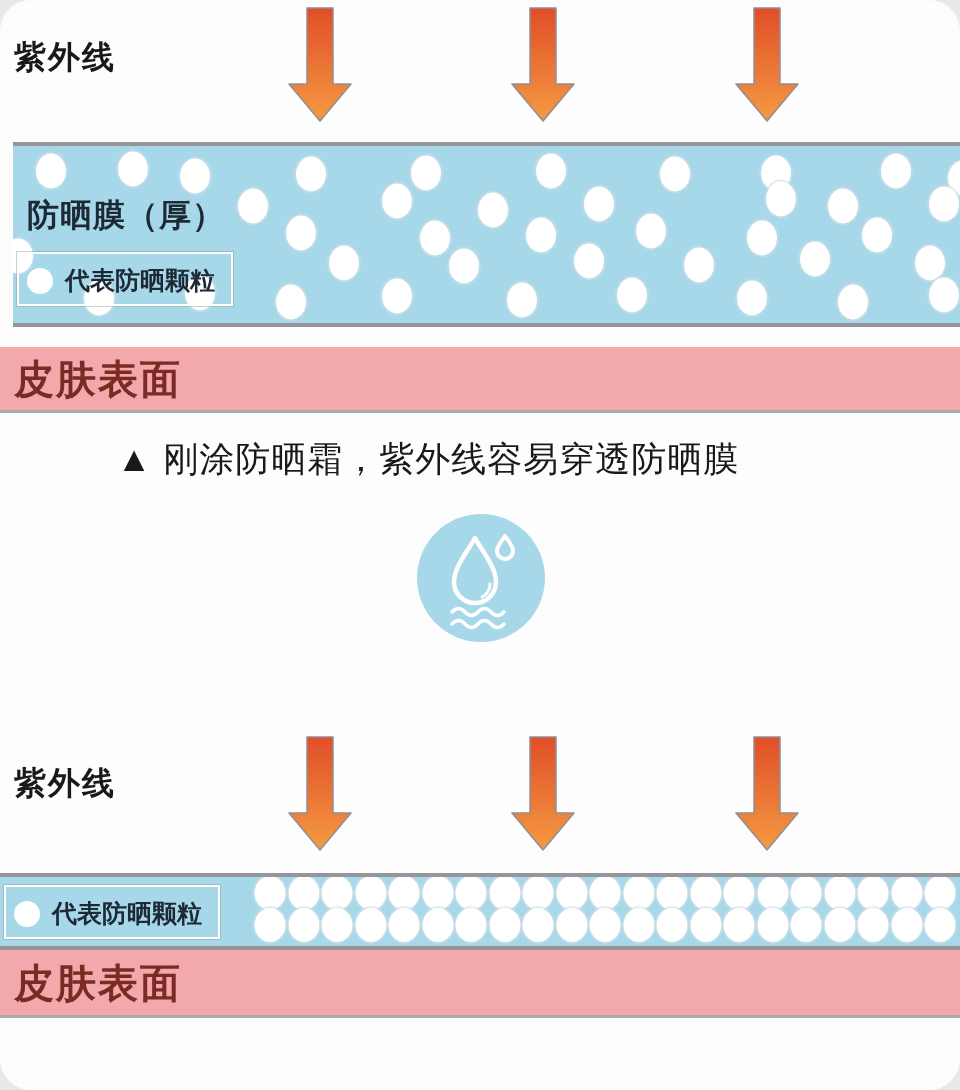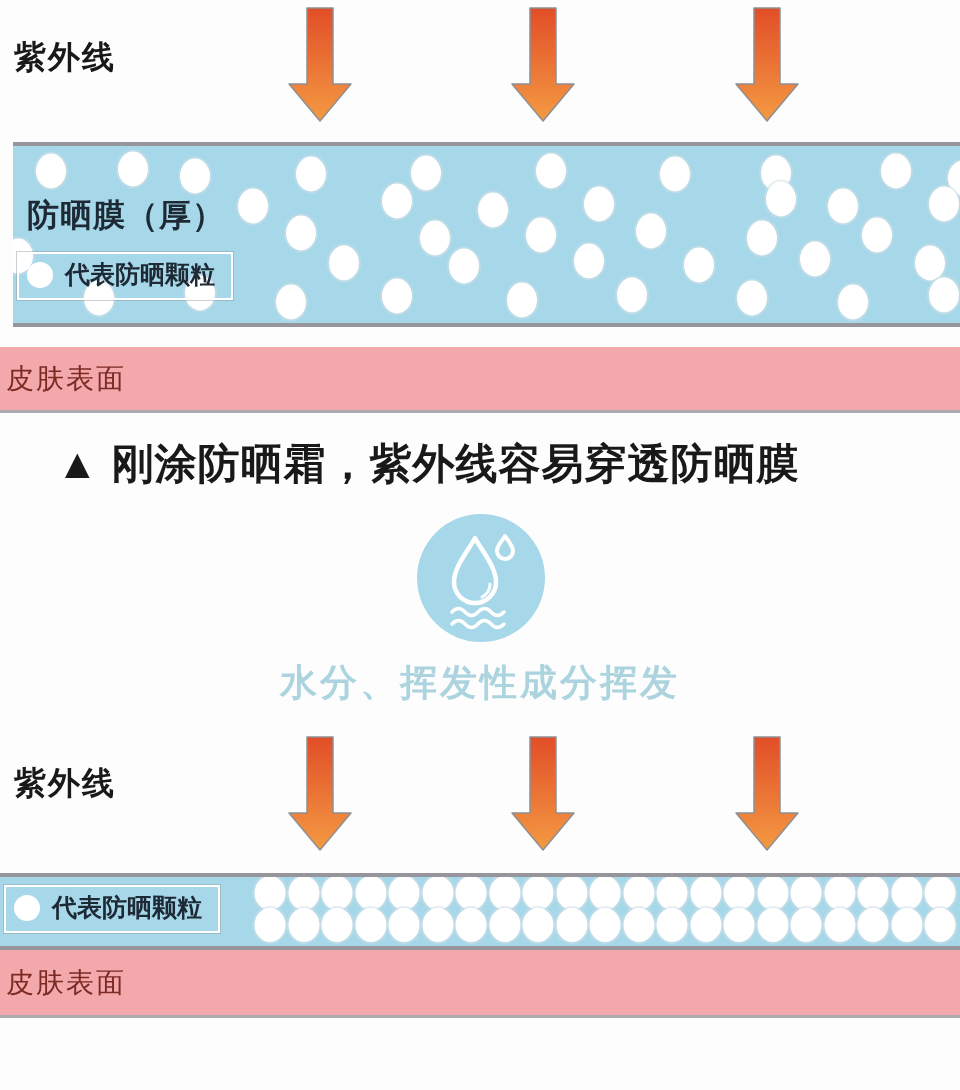--- a/index.html
+++ b/index.html
@@ -6,20 +6,21 @@
   body{
     font-family:"Liberation Sans","DejaVu Sans",sans-serif;
     background:#e9e9e9;
   }
   #canvas{
     position:relative;
     width:960px;height:1090px;
     margin:0 auto;
     background:var(--bg,#fdfdfd);
     overflow:hidden;
+    border-radius:31px;
   }
   .uv-label{
     position:absolute;left:14px;
     font-size:32px;font-weight:600;
     color:var(--caption-text,#191919);
     letter-spacing:2px;white-space:nowrap;
   }
   #uv-label-top{top:36px;}
   #uv-label-bottom{top:762px;}
   .arrow-layer{position:absolute;left:0;width:960px;height:116px;}
@@ -49,21 +50,21 @@
     color:var(--navy-text,#1d2a36);
     letter-spacing:1px;white-space:nowrap;
   }
   #thick-film-label{top:48px;}
   #thin-film-label{top:830px;}
   .legend-box{
     position:absolute;left:4px;
     display:flex;align-items:center;gap:12px;
     border:2px solid #ffffff;
     outline:1px solid rgba(140,150,156,.45);
-    padding:4px 16px 7px 8px;
+    padding:10px 16px 7px 8px;
   }
   #thick-legend{top:106px;}
   #thin-legend{top:8px;}
   .legend-dot{
     width:26px;height:26px;border-radius:50%;
     background:var(--particle-white,#ffffff);
     flex:0 0 auto;
   }
   .legend-text{
     font-size:25px;font-weight:600;
@@ -72,30 +73,30 @@
   }
   .skin-band{
     position:absolute;left:0;width:960px;
     background:var(--skin-pink,#f3a9ac);
     border-bottom:3px solid #ababaf;
     box-sizing:border-box;
   }
   #skin-top{top:347px;height:66px;}
   #skin-bottom{top:950px;height:68px;}
   .skin-label{
-    position:absolute;left:6px;top:50%;
+    position:absolute;left:14px;top:50%;
     transform:translateY(-50%);
-    font-size:28px;font-weight:400;
+    font-size:40px;font-weight:700;
     color:var(--skin-text,#7c2a24);
     letter-spacing:2px;white-space:nowrap;
   }
   .caption{
     position:absolute;left:0;width:856px;
     text-align:center;
-    font-size:42px;font-weight:700;
+    font-size:35px;font-weight:400;
     color:var(--caption-text,#191919);
     letter-spacing:1px;white-space:nowrap;
   }
   #caption-top{top:436px;}
   #caption-bottom{top:1040px;}
   .evap-circle{
     position:absolute;left:417px;top:514px;
     width:128px;height:128px;border-radius:50%;
     background:var(--film-blue,#a7d8e9);
     display:flex;align-items:center;justify-content:center;
@@ -196,21 +197,20 @@
     <span>
       <svg width="128" height="128" viewBox="0 0 128 128">
         <path d="M58 26 C51 39 37 55 37 70 a21 21 0 0 0 42 0 C79 55 65 39 58 26 Z" fill="none" stroke="#ffffff" stroke-width="4.5" stroke-linejoin="round"></path>
         <path d="M73 72 a15 15 0 0 1 -8 13" fill="none" stroke="#ffffff" stroke-width="3" stroke-linecap="round"></path>
         <path d="M88 24 c-4 6 -8 10 -8 15 a8 8 0 0 0 16 0 c0 -5 -4 -9 -8 -15 Z" fill="none" stroke="#ffffff" stroke-width="4" stroke-linejoin="round"></path>
         <path d="M35 100 q6.5 -7 13 0 t13 0 t13 0 t13 0" fill="none" stroke="#ffffff" stroke-width="3.5" stroke-linecap="round"></path>
         <path d="M35 112 q6.5 -7 13 0 t13 0 t13 0 t13 0" fill="none" stroke="#ffffff" stroke-width="3.5" stroke-linecap="round"></path>
       </svg>
     </span>
   </div>
-  <div class="evap-text">水分、挥发性成分挥发</div>
 
   <div class="uv-label" id="uv-label-bottom">紫外线</div>
 
   <div class="arrow-layer" id="uv-arrows-bottom">
       <div class="uv-arrow" style="left: 288px;"><svg width="64" height="116" viewBox="0 0 64 116">
           <polygon points="19,1 45,1 45,77 63,77 32,114 1,77 19,77" fill="url(#arrowGrad)" stroke="#8f8f93" stroke-width="1.5" stroke-linejoin="round"></polygon>
         </svg></div>
       <div class="uv-arrow" style="left: 511px;"><svg width="64" height="116" viewBox="0 0 64 116">
           <polygon points="19,1 45,1 45,77 63,77 32,114 1,77 19,77" fill="url(#arrowGrad)" stroke="#8f8f93" stroke-width="1.5" stroke-linejoin="round"></polygon>
         </svg></div>

